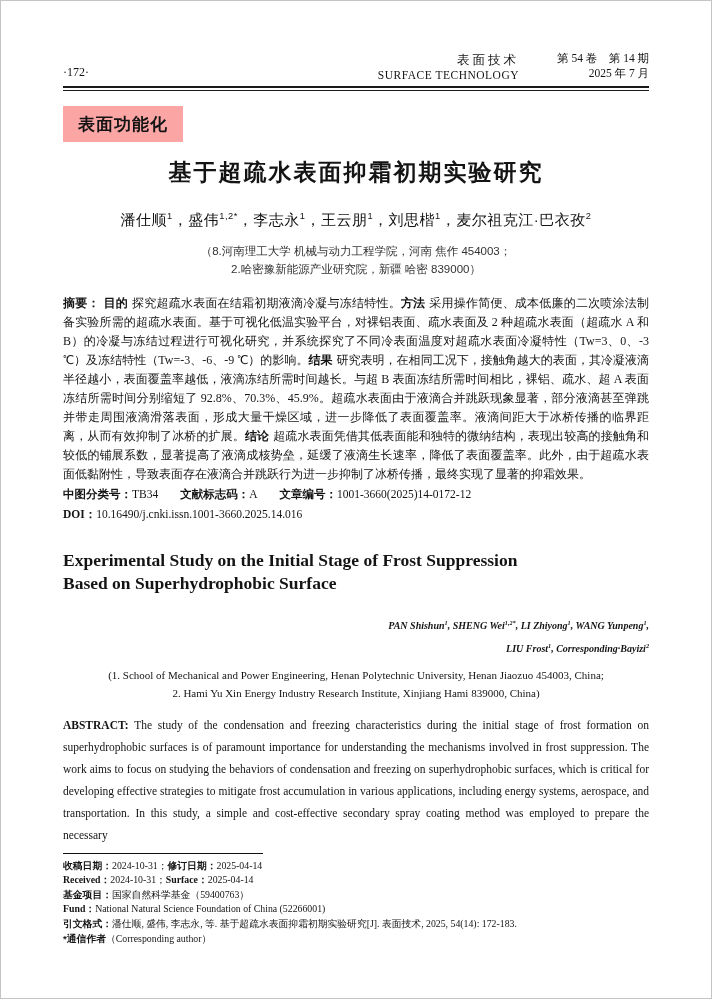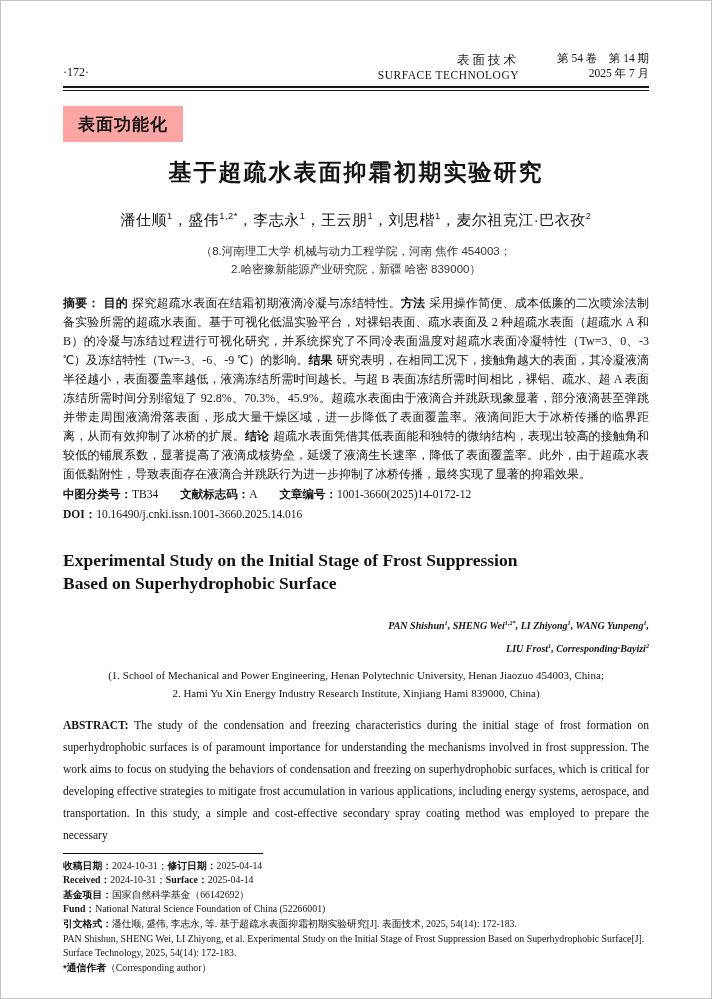--- a/index.html
+++ b/index.html
@@ -146,20 +146,19 @@
     <span>The study of the condensation and freezing characteristics during the initial stage of frost formation on superhydrophobic surfaces is of paramount importance for understanding the mechanisms involved in frost suppression. The work aims to focus on studying the behaviors of condensation and freezing on superhydrophobic surfaces, which is critical for developing effective strategies to mitigate frost accumulation in various applications, including energy systems, aerospace, and transportation. In this study, a simple and cost-effective secondary spray coating method was employed to prepare the necessary</span>
   </p>
 
   
   <div class="footnote-rule"></div>
 
   
   <div class="footnotes">
     <div><span class="fn-label">收稿日期：</span><span>2024-10-31；</span><span class="fn-label">修订日期：</span><span>2025-04-14</span></div>
     <div><span class="fn-label en">Received：</span><span>2024-10-31；</span><span class="fn-label en">Surface：</span><span>2025-04-14</span></div>
-    <div><span class="fn-label">基金项目：</span><span>国家自然科学基金（66142692）</span></div>
+    <div><span class="fn-label">基金项目：</span><span>国家自然科学基金（59400763）</span></div>
     <div><span class="fn-label en">Fund：</span><span>National Natural Science Foundation of China (52266001)</span></div>
     <div><span class="fn-label">引文格式：</span><span>潘仕顺, 盛伟, 李志永, 等. 基于超疏水表面抑霜初期实验研究[J]. 表面技术, 2025, 54(14): 172-183.</span></div>
-    <div><span>PAN Shishun, SHENG Wei, LI Zhiyong, et al. Experimental Study on the Initial Stage of Frost Suppression Based on Superhydrophobic Surface[J]. Surface Technology, 2025, 54(14): 172-183.</span></div>
     <div><span class="fn-label">*通信作者</span><span>（Corresponding author）</span></div>
   </div>
 
 </div>
 
 </body></html>

